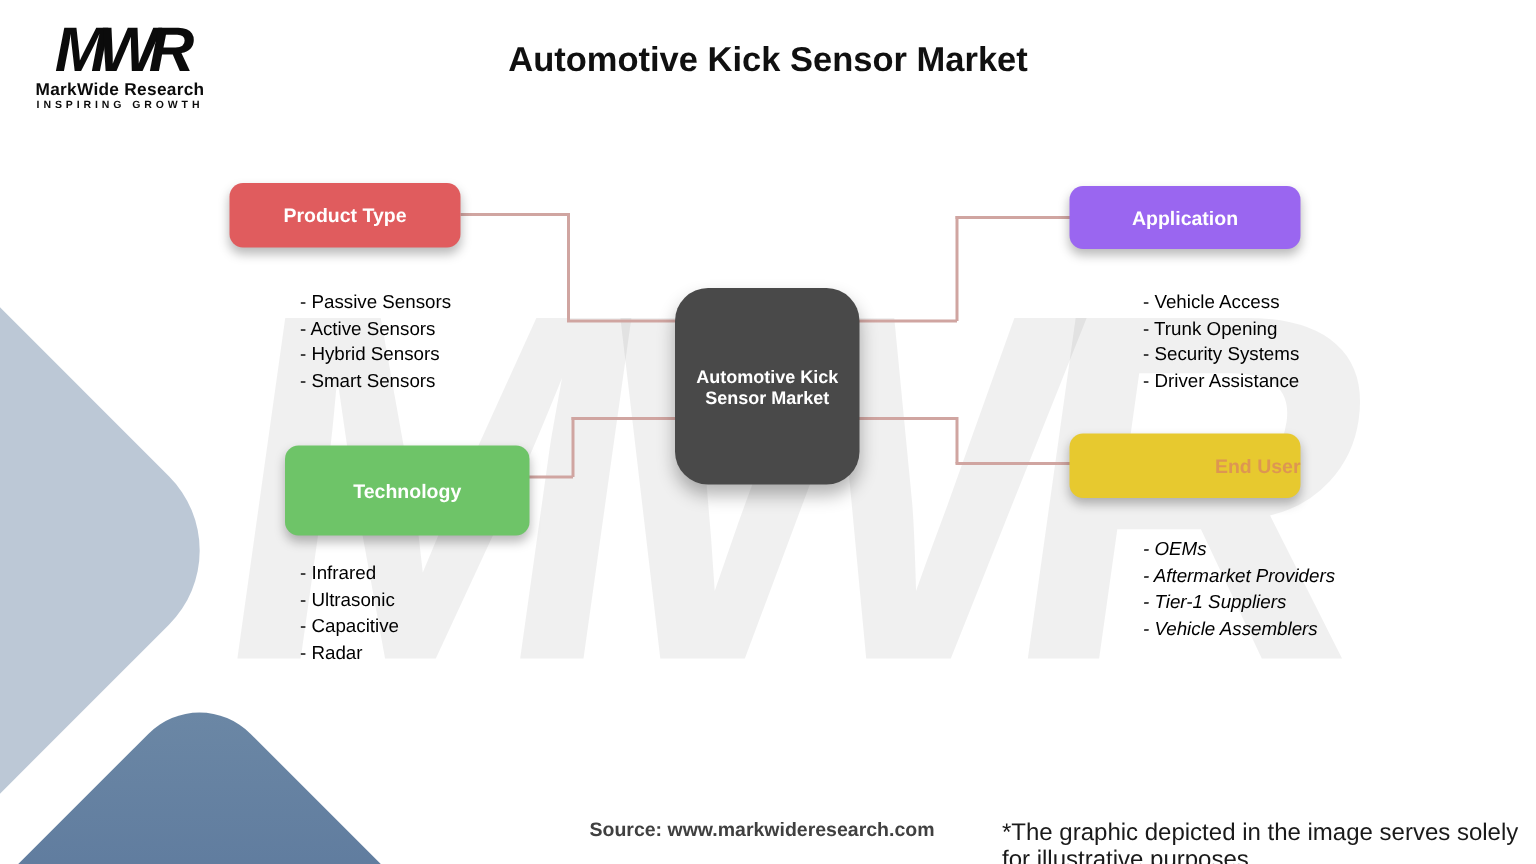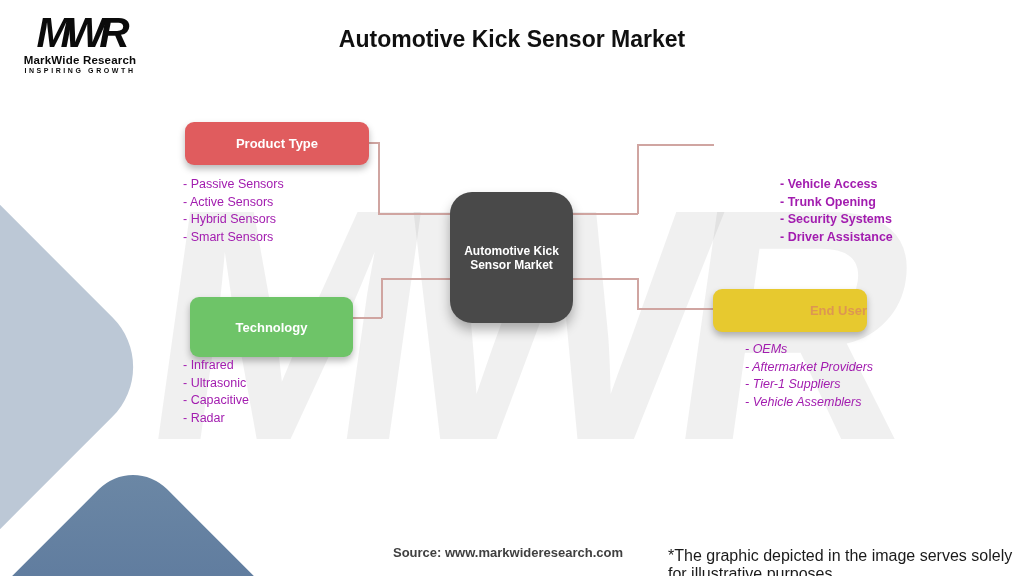--- a/index.html
+++ b/index.html
@@ -37,30 +37,30 @@
   .c3a{left:316px;top:317px;width:66px;height:1.5px;}
   .c3b{left:381px;top:278px;width:1.5px;height:40px;}
   .c3c{left:381px;top:278px;width:70px;height:1.5px;}
   .c4a{left:572px;top:278px;width:66px;height:1.5px;}
   .c4b{left:637px;top:278px;width:1.5px;height:31px;}
   .c4c{left:637px;top:308px;width:77px;height:1.5px;}
 
   
   .bhead{position:absolute;z-index:3;border-radius:9px;display:flex;align-items:center;justify-content:center;
          font-weight:bold;font-size:13px;color:#fff;box-shadow:0 4px 7px rgba(0,0,0,.28);}
-  .bh-product{left:153px;top:122px;width:184px;height:43px;margin-left:32px;}
+  .bh-product{left:153px;top:122px;width:154px;height:43px;}
   .bh-application{left:713px;top:124px;width:154px;height:42px;}
   .bh-technology{left:153px;top:297px;width:163px;height:60px;margin-left:37px;}
   .bh-enduser{left:713px;top:289px;width:154px;height:43px;justify-content:flex-end;}
 
   
-  .blist{position:absolute;z-index:3;list-style:none;margin:0;padding:0;
-         font-size:12.5px;color:#a21caf;line-height:17.5px;}
+  .blist{position:absolute;z-index:3;list-style:none;margin:17px;padding:0;
+         font-size:12.5px;color:#000000;line-height:17.5px;}
   .bl-product{left:183px;top:176px;}
-  .bl-application{left:780px;top:176px;font-weight:bold;}
+  .bl-application{left:745px;top:176px;}
   .bl-technology{left:183px;top:357px;}
   .bl-enduser{left:745px;top:341px;font-style:italic;}
 
   
   .center-box{position:absolute;left:450px;top:192px;width:123px;height:131px;border-radius:22px;
               display:flex;align-items:center;justify-content:center;text-align:center;
               color:#fff;font-weight:bold;font-size:12px;padding:0 12px;box-sizing:border-box;
               background:#494949;z-index:3;box-shadow:0 7px 12px rgba(0,0,0,.3);}
 
   
@@ -104,20 +104,23 @@
   <div class="bhead bh-product" style="background: rgb(224, 92, 94); color: rgb(255, 255, 255);">
     <span>Product Type</span>
   </div>
   <ul class="blist bl-product">
     <li>- Passive Sensors</li>
     <li>- Active Sensors</li>
     <li>- Hybrid Sensors</li>
     <li>- Smart Sensors</li>
   </ul>
 
+  <div class="bhead bh-application" style="background: rgb(154, 102, 240); color: rgb(255, 255, 255);">
+    <span>Application</span>
+  </div>
   <ul class="blist bl-application">
     <li>- Vehicle Access</li>
     <li>- Trunk Opening</li>
     <li>- Security Systems</li>
     <li>- Driver Assistance</li>
   </ul>
 
   <div class="bhead bh-technology" style="background: rgb(110, 196, 104); color: rgb(255, 255, 255);">
     <span>Technology</span>
   </div>

